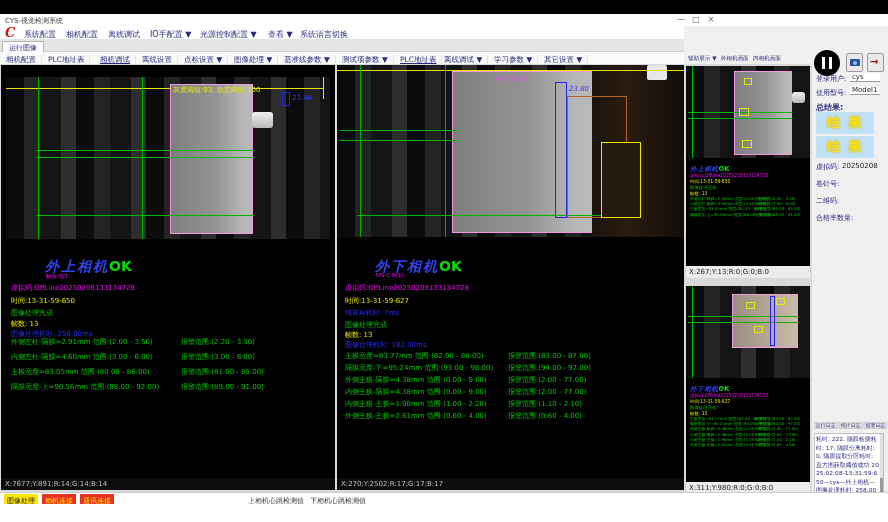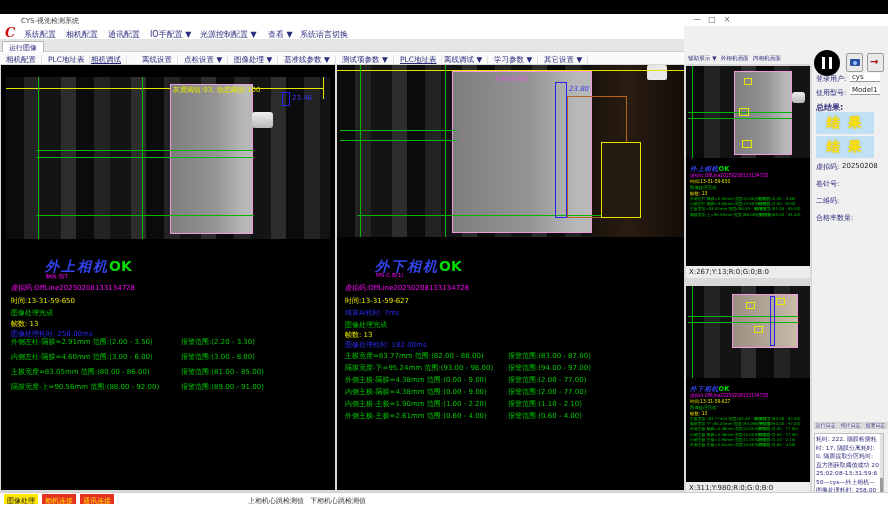--- a/index.html
+++ b/index.html
@@ -2,21 +2,21 @@
 <html><head>
 <meta charset="utf-8">
 <style>
   *{margin:0;padding:0;box-sizing:border-box;}
   html,body{width:888px;height:522px;}
   body{font-family:"DejaVu Sans","Liberation Sans",sans-serif;background:#fff;}
   .app{position:relative;width:888px;height:522px;overflow:hidden;background:#fff;}
   .abs{position:absolute;}
   
   #screenTop{left:0;top:0;width:888px;height:14px;background:#000;}
-  #titlebar{left:16px;top:14px;width:720px;height:12px;background:#fff;font-size:7px;color:#444;}
+  #titlebar{left:0;top:14px;width:720px;height:12px;background:#fff;font-size:7px;color:#444;}
   #titlebar .cap{position:absolute;left:5px;top:2px;}
   .winctl{position:absolute;top:1px;width:14px;height:10px;text-align:center;font-size:8px;color:#666;cursor:default;}
   #menubar{left:0;top:26px;width:888px;height:14px;background:#fff;border-bottom:1px solid #e3e3e3;}
   .logo{position:absolute;left:5px;top:0px;font-family:"DejaVu Serif","Liberation Serif",serif;font-style:italic;font-weight:bold;font-size:13px;color:#c11;line-height:14px;}
   .menuitem{position:absolute;top:3px;font-size:8px;color:#2b2b7d;white-space:nowrap;}
   #tabrow{left:0;top:40px;width:888px;height:12px;background:#e5e5e5;border-bottom:1px solid #d0d0d0;}
   .runtab{position:absolute;left:2px;top:1px;height:11px;padding:1px 6px;background:#fff;border:1px solid #b5b5b5;border-bottom:none;font-size:7px;color:#2b2b7d;}
   #toolbar{left:0;top:52px;width:684px;height:13px;background:#fafafa;border-bottom:1px solid #d8d8d8;}
   .toolitem{position:absolute;top:3px;font-size:7.5px;color:#2b2b7d;white-space:nowrap;border-right:1px solid #e2e2e2;padding-right:5px;}
   #rightChromeBg{left:684px;top:26px;width:204px;height:39px;background:#f0f0f0;}
@@ -97,37 +97,37 @@
     <span class="cap">CYS-视觉检测系统</span>
     <span class="winctl" style="right:32px;">—</span>
     <span class="winctl" style="right:17px;">□</span>
     <span class="winctl" style="right:2px;">×</span>
   </div>
 
   <div class="abs" id="menubar">
     <span class="logo">C</span>
     <span class="menuitem" style="left:24px;">系统配置</span>
     <span class="menuitem" style="left:66px;">相机配置</span>
-    <span class="menuitem" style="left:108px;">通讯配置</span>
+    <span class="menuitem" style="left:108px;">离线调试</span>
     <span class="menuitem" style="left:150px;">IO手配置 ▼</span>
     <span class="menuitem" style="left:200px;">光源控制配置 ▼</span>
     <span class="menuitem" style="left:268px;">查看 ▼</span>
     <span class="menuitem" style="left:300px;">系统语言切换</span>
   </div>
 
   <div class="abs" id="tabrow">
     <div class="runtab">运行图像</div>
   </div>
 
   <div class="abs" id="rightChromeBg"></div>
 
   <div class="abs" id="toolbar">
     <span class="toolitem" style="left:6px;">相机配置</span>
     <span class="toolitem" style="left:48px;">PLC地址表</span>
-    <span class="toolitem" style="left:91px;text-decoration:underline;">相机调试</span>
+    <span class="toolitem" style="left:100px;text-decoration:underline;">相机调试</span>
     <span class="toolitem" style="left:142px;">离线设置</span>
     <span class="toolitem" style="left:184px;">点检设置 ▼</span>
     <span class="toolitem" style="left:234px;">图像处理 ▼</span>
     <span class="toolitem" style="left:284px;">基准线参数 ▼</span>
     <span class="toolitem" style="left:342px;">测试项参数 ▼</span>
     <span class="toolitem" style="left:400px;text-decoration:underline;">PLC地址表</span>
     <span class="toolitem" style="left:444px;">离线调试 ▼</span>
     <span class="toolitem" style="left:494px;">学习参数 ▼</span>
     <span class="toolitem" style="left:544px;">其它设置 ▼</span>
   </div>
@@ -155,20 +155,21 @@
     <div class="t-sub" style="left:45px;top:207px;">触发:拍T</div>
     <div class="t-mg" style="left:10px;top:218px;">虚拟码:OffLine20250208133134728</div>
     <div class="t-yl" style="left:10px;top:231px;">时间:13-31-59-650</div>
     <div class="t-gr" style="left:10px;top:243px;">图像处理完成</div>
     <div class="t-yl" style="left:10px;top:254px;">帧数: 13</div>
     <div class="t-bl" style="left:10px;top:264px;">图像处理耗时: 256.00ms</div>
     <div class="mrow" style="left:10px;top:272px;"><span>外侧左柱-隔膜=2.91mm 范围:(2.00 - 3.50)</span><span class="acol" style="left:170px;">报警范围:(2.20 - 3.30)</span></div>
     <div class="mrow" style="left:10px;top:287px;"><span>内侧左柱-隔膜=4.60mm 范围:(3.00 - 6.00)</span><span class="acol" style="left:170px;">报警范围:(3.00 - 8.00)</span></div>
     <div class="mrow" style="left:10px;top:302px;"><span>主极宽度=83.05mm 范围:(80.00 - 86.00)</span><span class="acol" style="left:170px;">报警范围:(81.00 - 85.00)</span></div>
     <div class="mrow" style="left:10px;top:317px;"><span>隔膜宽度-上=90.56mm 范围:(88.00 - 92.00)</span><span class="acol" style="left:170px;">报警范围:(89.00 - 91.00)</span></div>
+    <div class="coordbar">X:7677;Y:891;R:14;G:14;B:14</div>
   </div>
 
   <div class="panel" style="left:337px;top:65px;width:347px;height:425px;">
     <div class="abs ind" style="left:0;top:0;width:347px;height:172px;">
       <div class="abs" style="left:255px;top:0;width:92px;height:172px;background:linear-gradient(90deg,#1c140c,#2a1c10 40%,#120c08);"></div>
       <div class="abs" style="left:310px;top:0;width:20px;height:15px;background:#e8e8e8;border-radius:2px;"></div>
       <div class="yline-h" style="left:0;top:5px;width:347px;"></div>
       <div class="gline-v" style="left:23px;top:0;height:172px;"></div>
       <div class="gline-v" style="left:108px;top:0;height:172px;"></div>
       <div class="electrode" style="left:115px;top:6px;width:140px;height:162px;"></div>
@@ -190,20 +191,21 @@
     <div class="t-bl" style="left:8px;top:243px;">纯算AI耗时: 7ms</div>
     <div class="t-gr" style="left:8px;top:255px;">图像处理完成</div>
     <div class="t-yl" style="left:8px;top:265px;">帧数: 13</div>
     <div class="t-bl" style="left:8px;top:275px;">图像处理耗时: 182.00ms</div>
     <div class="mrow" style="left:8px;top:286px;"><span>主极宽度=83.77mm 范围:(82.00 - 88.00)</span><span class="acol" style="left:163px;">报警范围:(83.00 - 87.00)</span></div>
     <div class="mrow" style="left:8px;top:298px;"><span>隔膜宽度-下=95.24mm 范围:(93.00 - 98.00)</span><span class="acol" style="left:163px;">报警范围:(94.00 - 97.00)</span></div>
     <div class="mrow" style="left:8px;top:310px;"><span>外侧主极-隔膜=4.38mm 范围:(0.00 - 9.00)</span><span class="acol" style="left:163px;">报警范围:(2.00 - 77.00)</span></div>
     <div class="mrow" style="left:8px;top:322px;"><span>内侧主极-隔膜=4.38mm 范围:(0.00 - 9.00)</span><span class="acol" style="left:163px;">报警范围:(2.00 - 77.00)</span></div>
     <div class="mrow" style="left:8px;top:334px;"><span>内侧主极-主极=1.90mm 范围:(1.00 - 2.20)</span><span class="acol" style="left:163px;">报警范围:(1.10 - 2.10)</span></div>
     <div class="mrow" style="left:8px;top:346px;"><span>外侧主极-主极=2.61mm 范围:(0.60 - 4.00)</span><span class="acol" style="left:163px;">报警范围:(0.60 - 4.00)</span></div>
+    <div class="coordbar">X:270;Y:2502;R:17;G:17;B:17</div>
   </div>
 
   <div class="abs minitabs">
     <div class="inner">
       <span>辅助展示 ▼</span><span>外相机画面</span><span>内相机画面</span>
     </div>
   </div>
 
   <div class="panel" style="left:686px;top:66px;width:124px;height:212px;">
     <div class="abs ind" style="left:0;top:0;width:124px;height:92px;">

